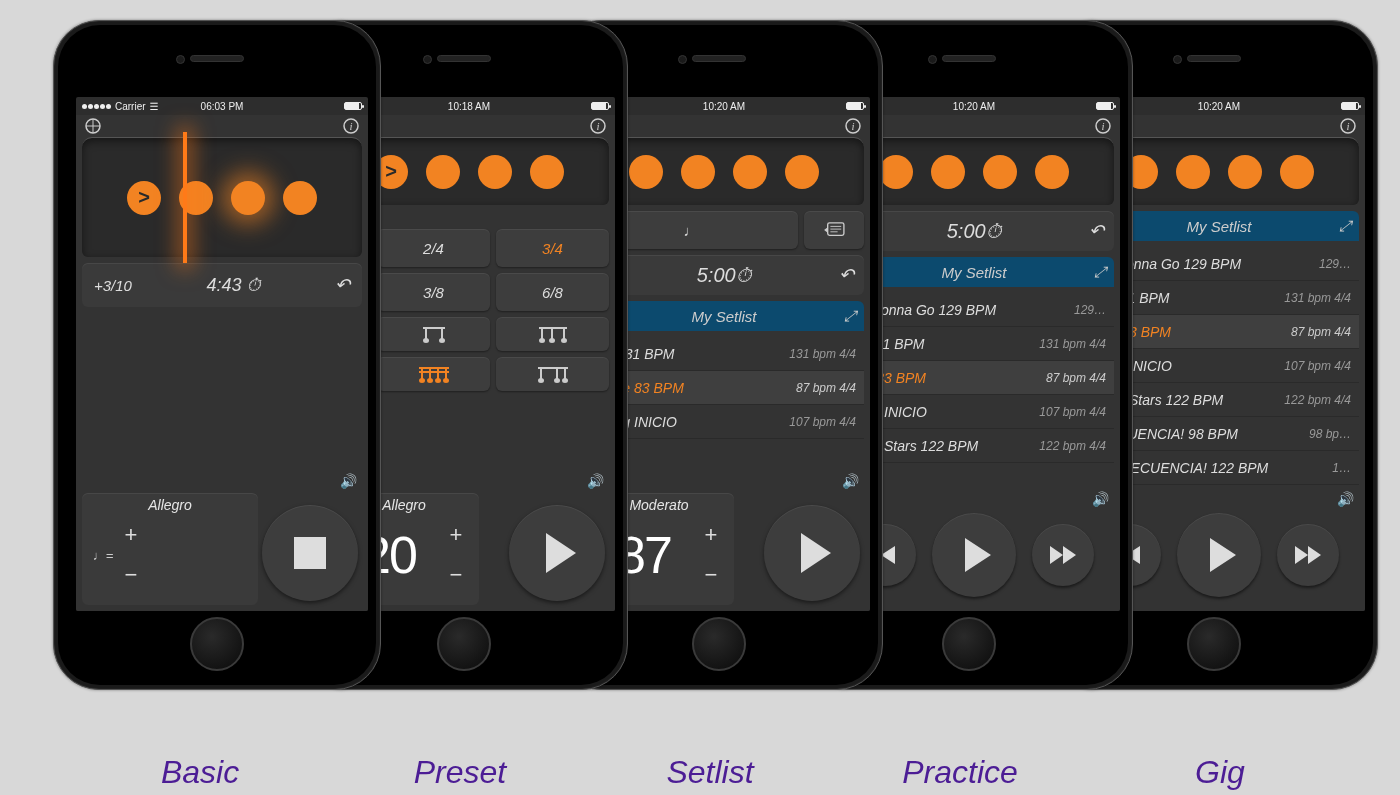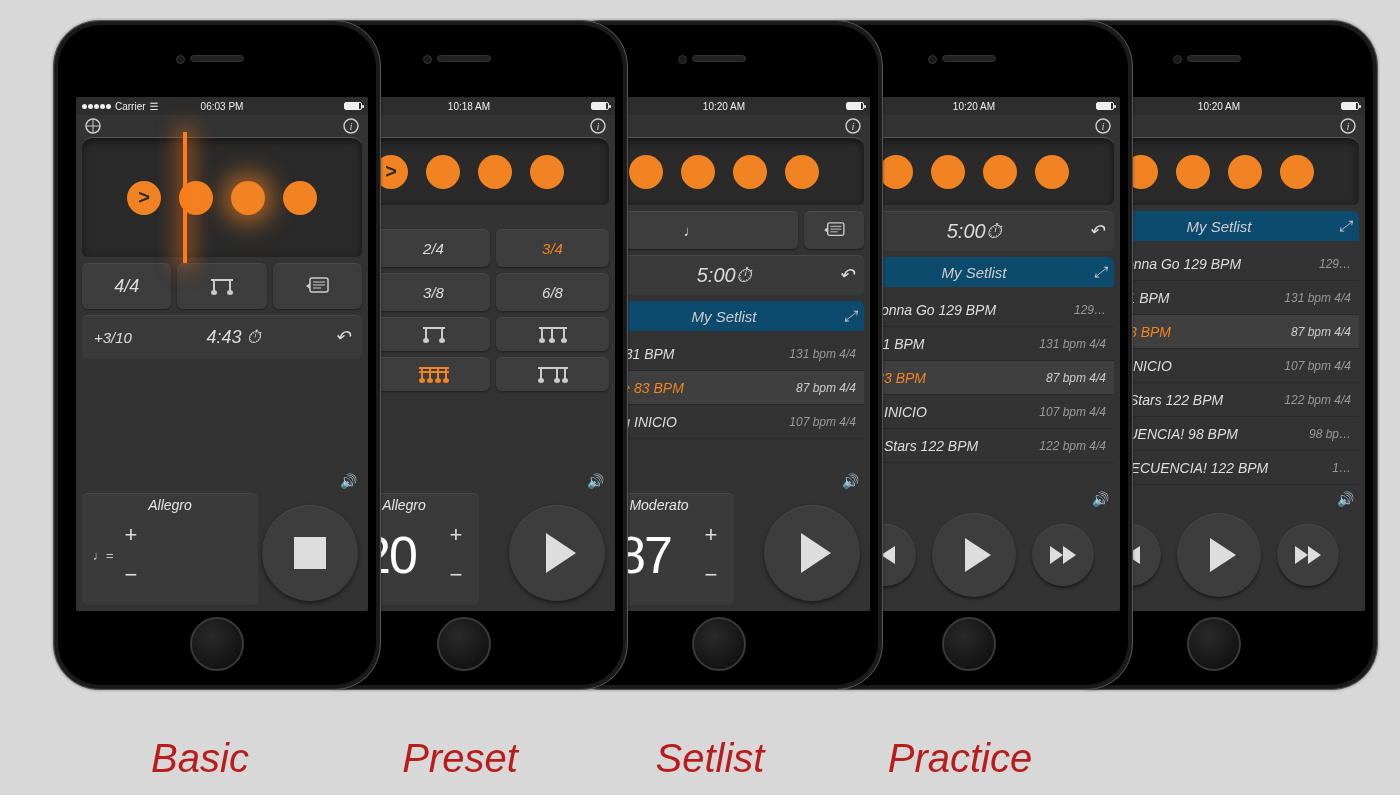--- a/index.html
+++ b/index.html
@@ -180,22 +180,22 @@
     display:flex;align-items:center;justify-content:center;color:#ddd;
     box-shadow: inset 0 1px 0 rgba(255,255,255,.07), 0 2px 3px rgba(0,0,0,.5);
   }
   .tbtn.big{ width:84px;height:84px;}
   .prev-tri{width:0;height:0;border-right:14px solid #ddd;border-top:9px solid transparent;border-bottom:9px solid transparent;}
   .prev-bar{width:4px;height:18px;background:#ddd;margin-right:2px;}
   .ff{display:flex;gap:-2px;}
   .ff-tri{width:0;height:0;border-left:13px solid #ddd;border-top:9px solid transparent;border-bottom:9px solid transparent;}
 
   .caption{
-    position:absolute; bottom:14px; width:260px; text-align:center;
-    font-style:italic; font-weight:400; font-size:40px; color:#b91c1c;
+    position:absolute; bottom:4px; width:260px; text-align:center;
+    font-style:italic; font-weight:400; font-size:32px; color:#4c1d95;
     font-family: Futura, 'Century Gothic', sans-serif;
   }
 
   .note-beam{ display:inline-block; position:relative; width:22px;height:18px;}
   .nb-stem{position:absolute;bottom:2px;width:2px;height:14px;background:#ccc;}
   .nb-head{position:absolute;bottom:0;width:6px;height:5px;background:#ccc;border-radius:50%;}
   .nb-beam{position:absolute;top:2px;left:0;right:0;height:2px;background:#ccc;}
   .nb-beam2{position:absolute;top:6px;left:0;right:0;height:2px;background:#ccc;}
   .note-beam.act .nb-stem,.note-beam.act .nb-head,.note-beam.act .nb-beam,.note-beam.act .nb-beam2{background:#f28322;}
 </style>
@@ -243,39 +243,20 @@
                 </svg>
               </div>
       </div>
       <div class="beat-pane">
         <div class="pendulum"></div>
         <div class="beat-dot accent"></div>
         <div class="beat-dot"></div>
         <div class="beat-dot glow"></div>
         <div class="beat-dot"></div>
       </div>
-      <div class="row">
-        <div class="tile">4/4</div>
-        <div class="tile">
-          <span class="note-beam">
-                  <span class="nb-beam"></span>
-                  <span class="nb-stem" style="left:2px"></span>
-                  <span class="nb-head" style="left:0"></span>
-                  <span class="nb-stem" style="right:2px"></span>
-                  <span class="nb-head" style="right:0"></span>
-                </span>
-        </div>
-        <div class="tile">
-                <svg width="26" height="20" viewBox="0 0 26 20">
-                  <rect x="6" y="2" width="18" height="14" rx="2" fill="none" stroke="#ccc" stroke-width="1.5"></rect>
-                  <path d="M9 6h12M9 9h12M9 12h8" stroke="#ccc"></path>
-                  <path d="M2 10l4-3v6z" fill="#ccc"></path>
-                </svg>
-              </div>
-      </div>
       <div class="timer-row">
         <span class="step">+3/10</span>
         <span><span>4:43</span> <span>⏱</span></span>
         <span class="undo">↶</span>
       </div>
       <div class="vol-icon">🔊</div>
       <div class="bpm-block">
         <div class="bpm-tempo-name">Allegro</div>
         <div class="bpm-main">
           <div class="bpm-note">♩=</div>
@@ -655,14 +636,15 @@
     </div>
   </div>
   <div class="home-btn"></div>
  </div>
 </div>
 
 <div class="caption" style="left:70px">Basic</div>
 <div class="caption" style="left:330px">Preset</div>
 <div class="caption" style="left:580px">Setlist</div>
 <div class="caption" style="left:830px">Practice</div>
+<div class="caption" style="left:1090px">Gig</div>
 
 </div>
 
 </body></html>

